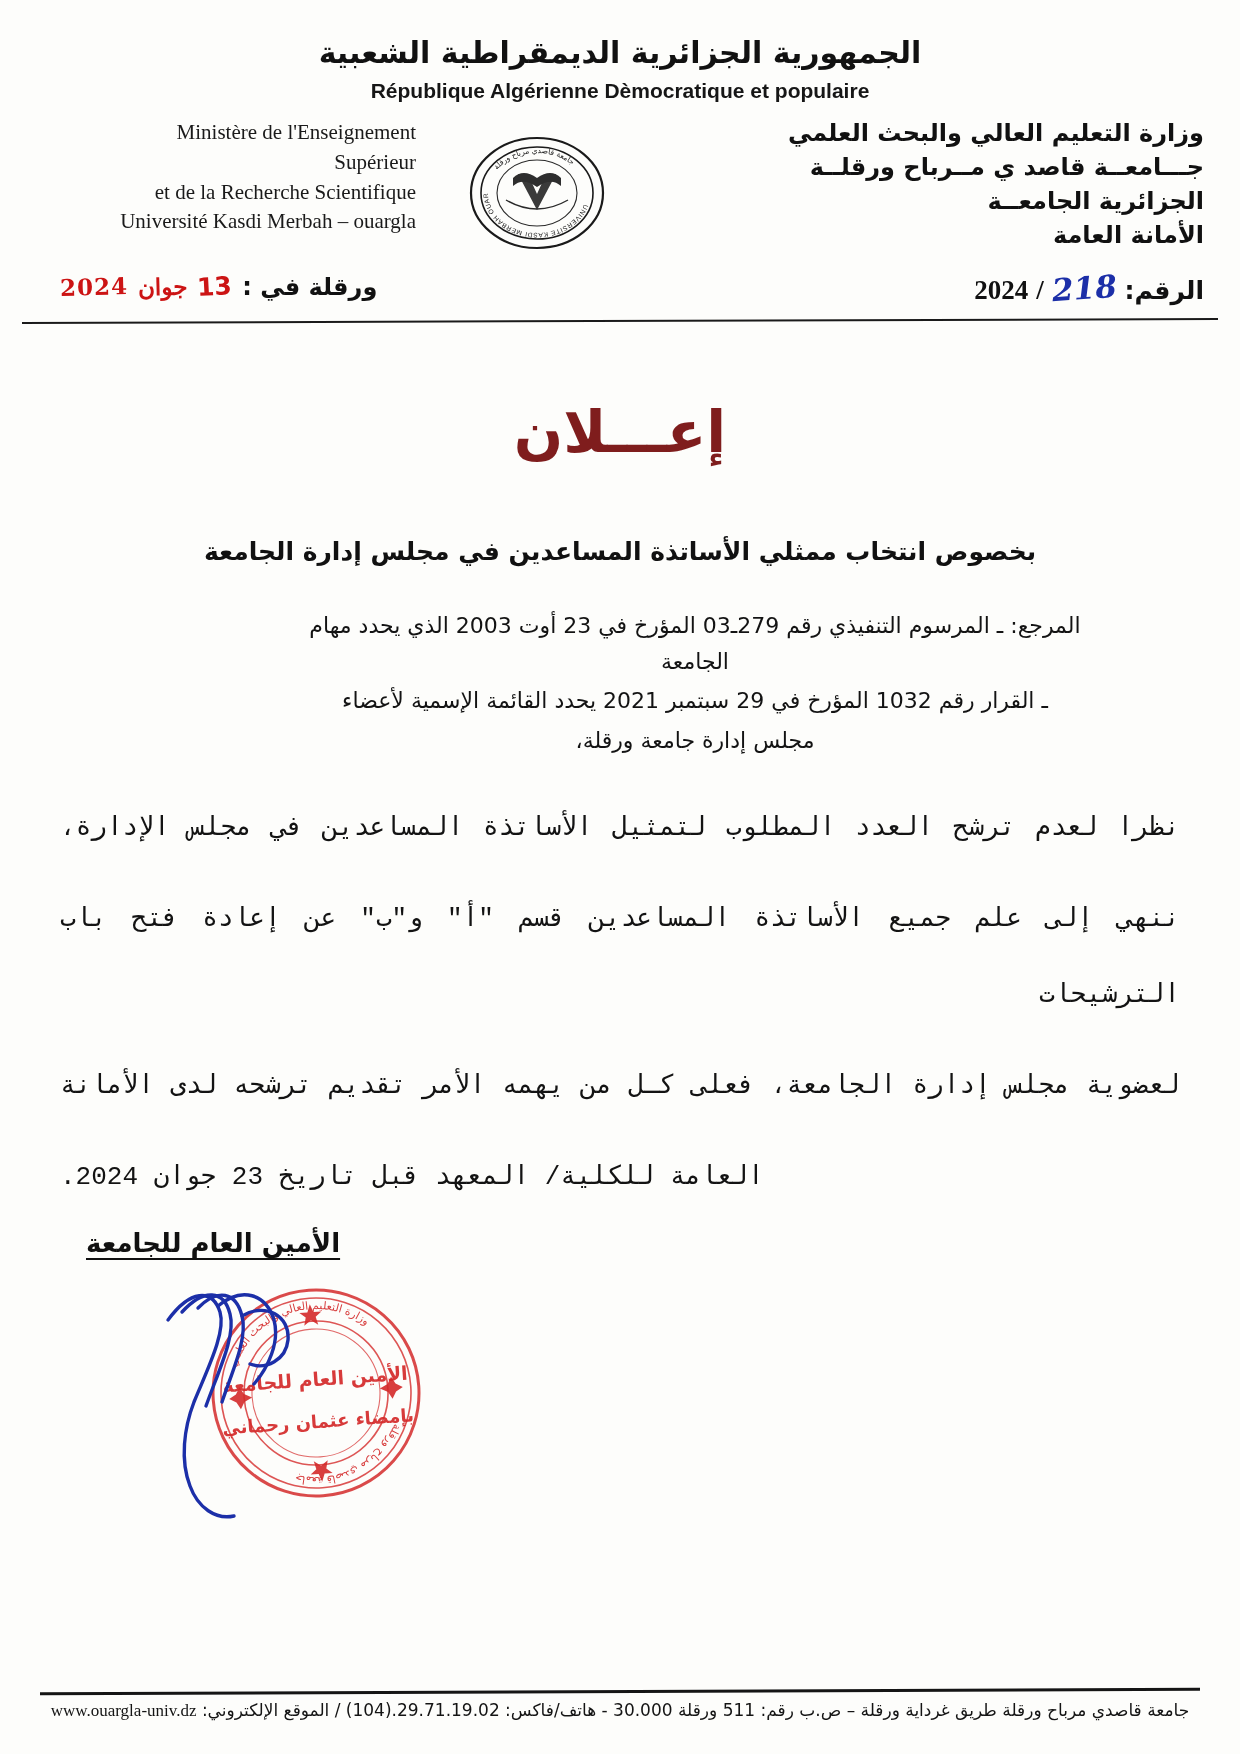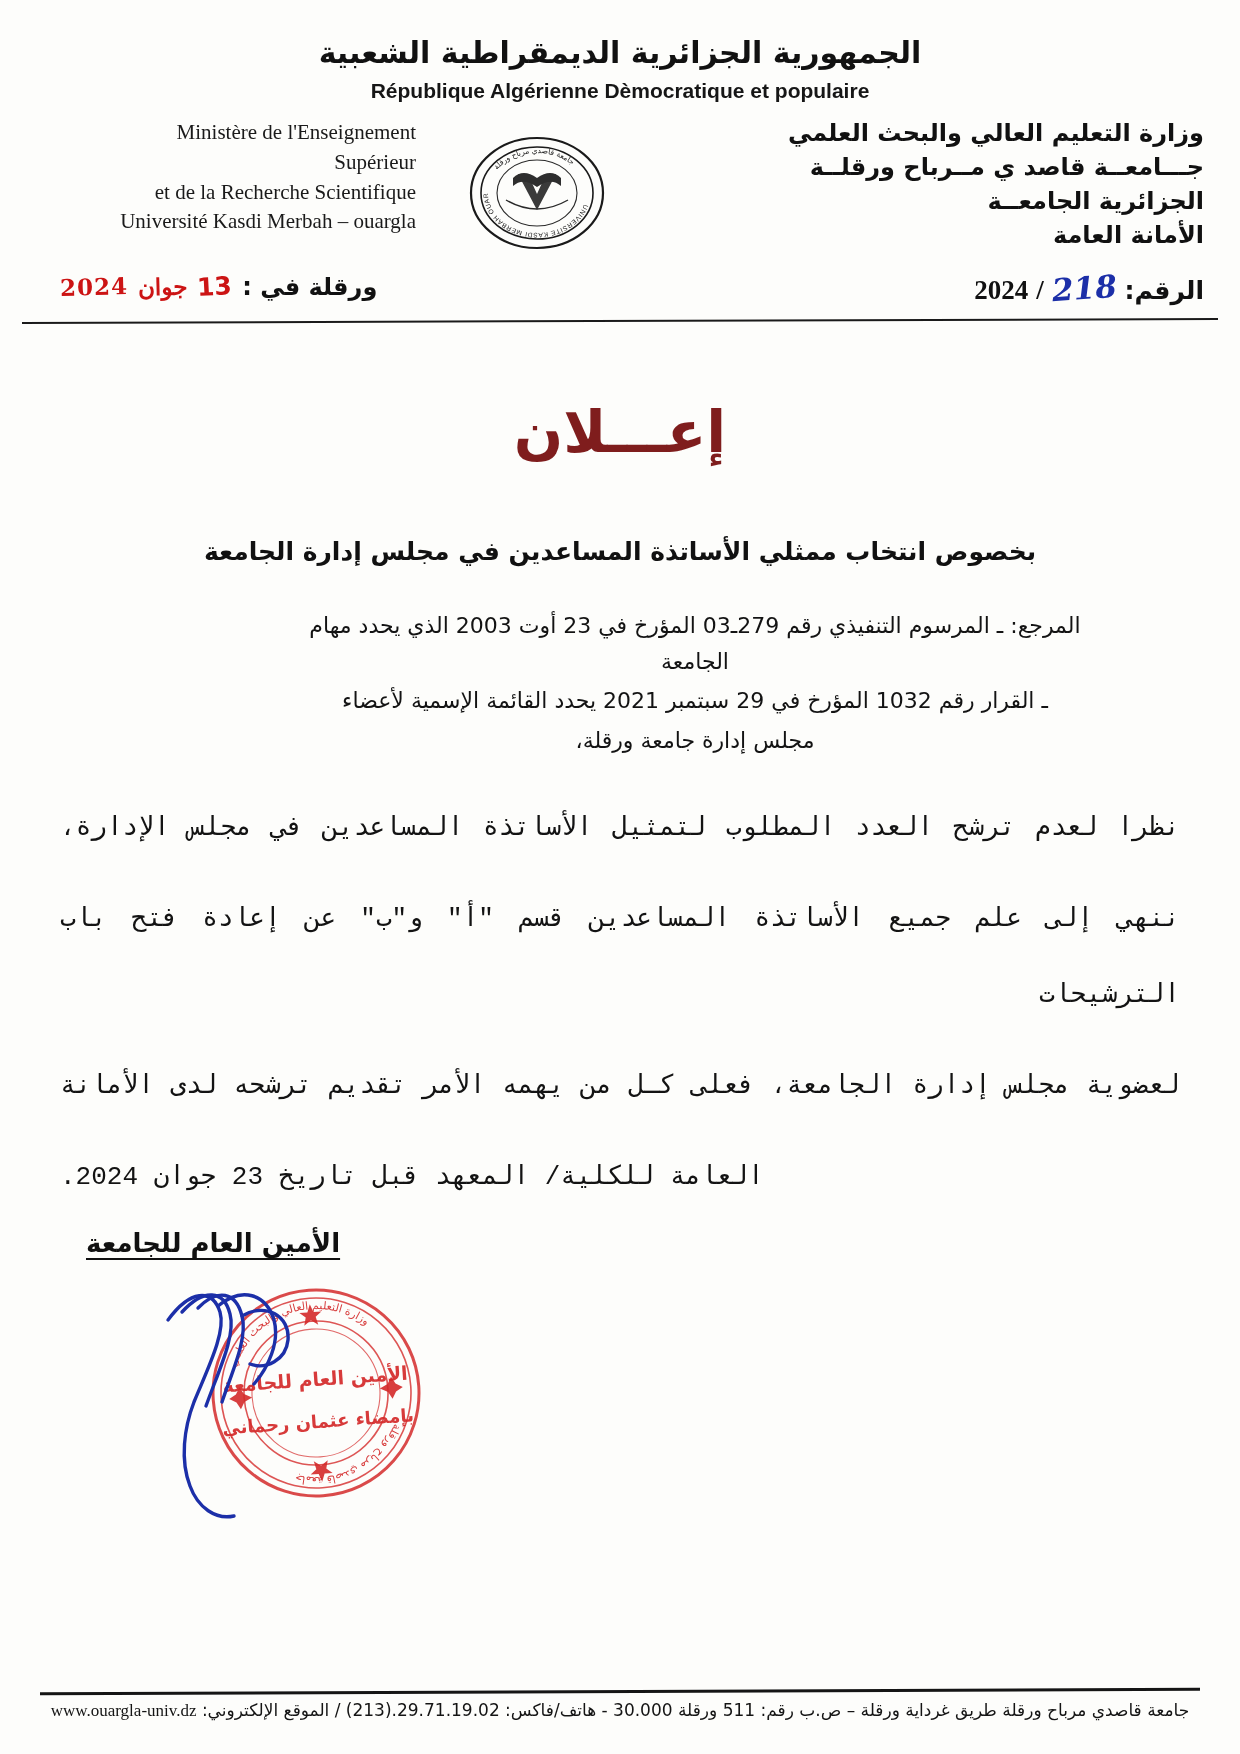--- a/index.html
+++ b/index.html
@@ -387,17 +387,17 @@
         <path d="M32 40 C54 16, 74 18, 80 42 C86 64, 68 100, 56 134"></path>
         <path d="M48 36 C68 16, 86 20, 92 44 C98 66, 82 100, 72 130"></path>
         <path d="M68 34 C92 14, 116 22, 124 48 C130 70, 118 96, 104 112"></path>
         <path d="M92 44 C116 30, 140 44, 138 68 C136 88, 116 98, 100 92"></path>
       </g>
     </svg>
   </div>
 
   <div class="hr-bottom"></div>
   <div class="footer">
-    <span>جامعة قاصدي مرباح ورقلة طريق غرداية ورقلة – ص.ب رقم: 511 ورقلة 30.000 - هاتف/فاكس: 29.71.19.02.(213) / الموقع الإلكتروني:</span>
+    <span>جامعة قاصدي مرباح ورقلة طريق غرداية ورقلة – ص.ب رقم: 511 ورقلة 30.000 - هاتف/فاكس: 29.71.19.02.(104) / الموقع الإلكتروني:</span>
     <span class="url">www.ouargla-univ.dz</span>
   </div>
 
 </div>
 
 </body></html>

